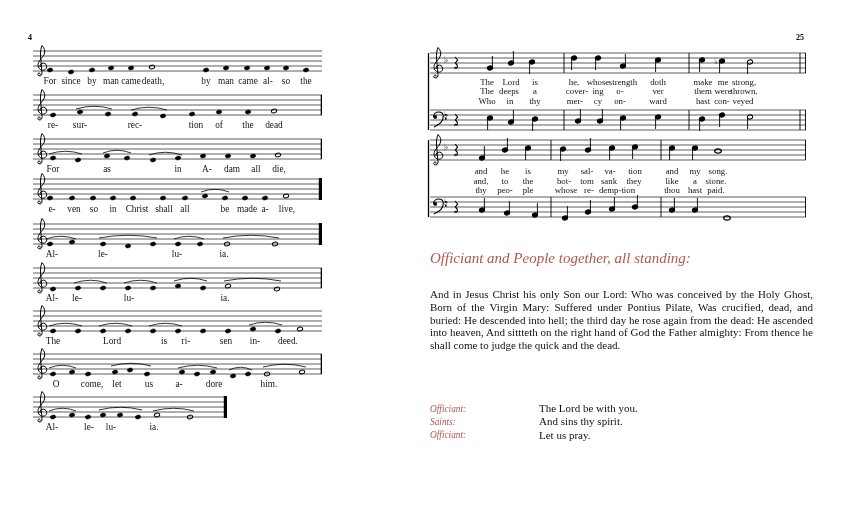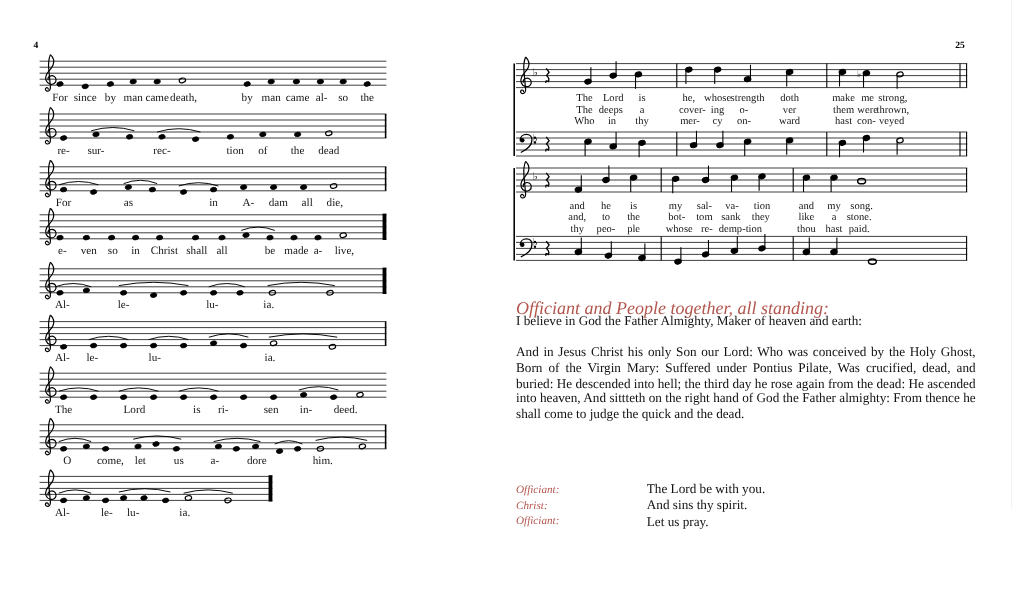--- a/index.html
+++ b/index.html
@@ -530,30 +530,29 @@
     <div class="pagenum" style="left:28px;top:33px;">4</div>
   </div>
 
   <div class="page page-right">
     <div class="pagenum" style="left:375px;top:33px;">25</div>
   </div>
 
 
   <div class="abs rubric-line">Officiant and People together, all standing:</div>
 
-  <p class="abs creed p1">I believe in God the Father Almighty, Maker of heaven and earth:</p>
   <p class="abs creed p2">And in Jesus Christ his only Son our Lord:  Who was conceived by the Holy Ghost, Born of the Virgin Mary:  Suffered under Pontius Pilate, Was crucified, dead, and buried:  He descended into hell; the third day he rose again from the dead:  He ascended into heaven, And sittteth on the right hand of God the Father almighty:  From thence he shall come to judge the quick and the dead.</p>
 
   <div class="abs dialogue">
     <div class="dialogue-row">
       <span class="dialogue-speaker">Officiant:</span>
       <span class="dialogue-text">The Lord be with you.</span>
     </div>
     <div class="dialogue-row">
-      <span class="dialogue-speaker">Christ:</span>
+      <span class="dialogue-speaker">Saints:</span>
       <span class="dialogue-text">And sins thy spirit.</span>
     </div>
     <div class="dialogue-row">
       <span class="dialogue-speaker">Officiant:</span>
       <span class="dialogue-text">Let us pray.</span>
     </div>
   </div>
 
 </div>
 

